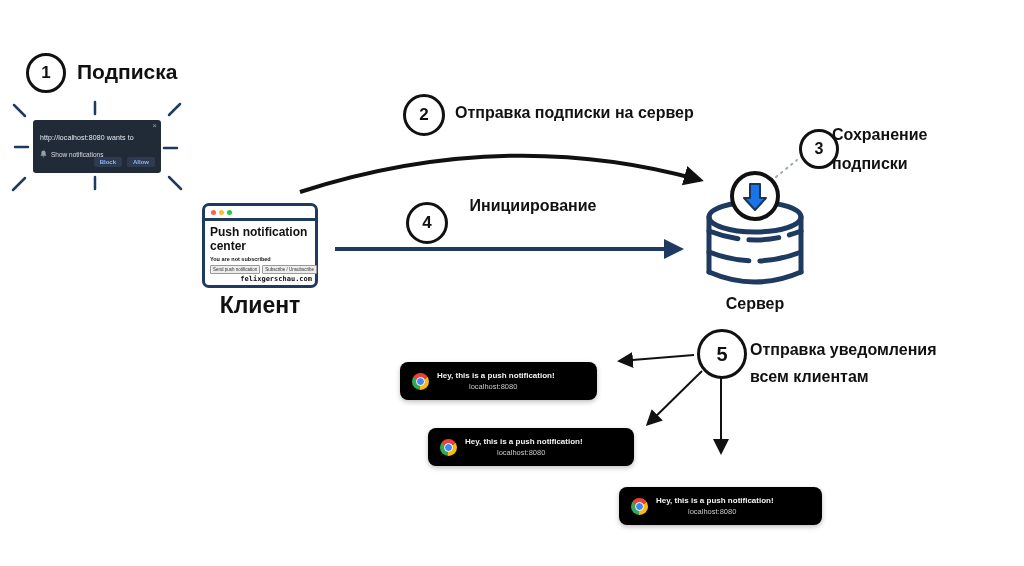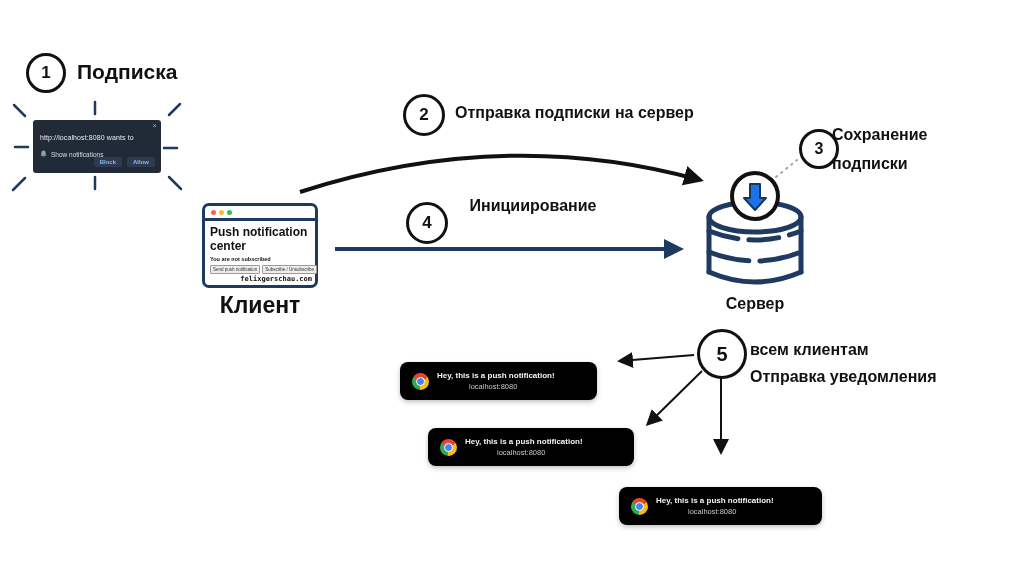--- a/index.html
+++ b/index.html
@@ -135,22 +135,22 @@
   <div class="biglabel" style="left:832px;top:120px;line-height:29px;">
     <div>Сохранение</div>
     <div>подписки</div>
   </div>
 
   <div class="biglabel" style="left:448px;top:192px;width:170px;text-align:center;">
     <div>Инициирование</div>
   </div>
 
   <div class="biglabel" style="left:750px;top:336px;">
+    <div>Отправка уведомления</div>
     <div>всем клиентам</div>
-    <div>Отправка уведомления</div>
   </div>
 
   <div class="perm">
     <span class="perm-url">http://localhost:8080 wants to</span>
     <span class="perm-close">×</span>
     <div class="perm-row2">
       <svg width="7" height="8" viewBox="0 0 10 11">
         <path d="M5 0.5 a3 3 0 0 1 3 3 v2.6 l1.4 2 H0.6 L2 6.1 V3.5 a3 3 0 0 1 3-3 z M3.8 9 a1.2 1.2 0 0 0 2.4 0 z" fill="#9aa0a6"></path>
       </svg>
       <span>Show notifications</span>

